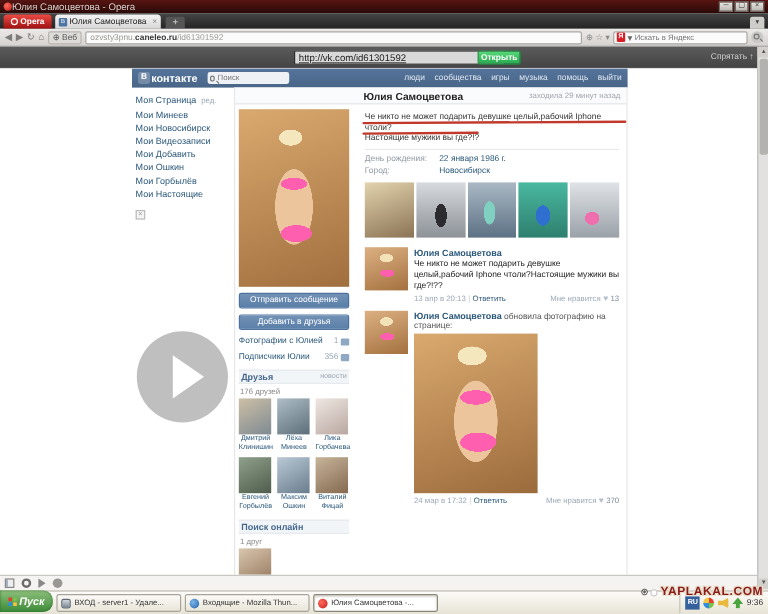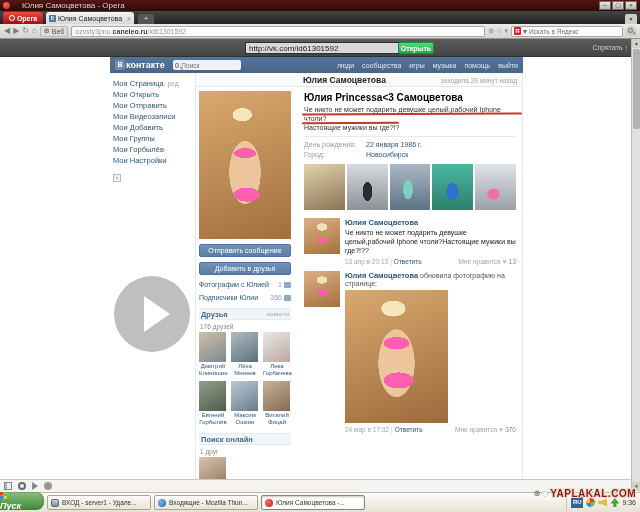--- a/index.html
+++ b/index.html
@@ -3,21 +3,21 @@
 <meta charset="utf-8">
 <style>
   * { margin:0; padding:0; box-sizing:border-box; }
   html,body { width:640px; height:512px; }
   body { font-family:"Liberation Sans", sans-serif; background:#fff; }
   .screen { position:relative; width:640px; height:512px; overflow:hidden; background:#fff; }
 
   
   .titlebar { position:absolute; left:0; top:0; width:640px; height:11px;
     background:linear-gradient(#571512,#2a0a08); color:#d8d0ce; font-size:8px;
-    display:flex; align-items:center; padding:0 3px; gap:12px; }
+    display:flex; align-items:center; padding:0 3px; gap:0; }
   .opera-dot { width:7px; height:7px; border-radius:50%; background:radial-gradient(circle at 35% 35%, #ff6a5e, #c41f16); }
   .titlebar .wbtns { margin-left:auto; display:flex; gap:1px; }
   .wbtn { width:12px; height:9px; background:linear-gradient(#e8e6e2,#b9b6b0); border:1px solid #6d6a66;
     font-size:6px; line-height:7px; text-align:center; color:#333; }
 
   .tabbar { position:absolute; left:0; top:11px; width:640px; height:13px;
     background:linear-gradient(#454545,#242424); display:flex; align-items:flex-end; }
   .opera-btn { margin-left:3px; width:40px; height:12px; border-radius:3px 3px 0 0;
     background:linear-gradient(#ee4b45,#9c100f); color:#fff; font-size:7px; font-weight:bold;
     display:flex; align-items:center; justify-content:center; gap:2px; }
@@ -50,21 +50,21 @@
   .searchfield input, .vksearch input { border:none; outline:none; background:transparent; width:100%;
     font-size:6.5px; color:#555; font-family:"Liberation Sans",sans-serif; }
   .magbtn { width:10px; height:10px; border-radius:50%; background:#c9c7c3; position:relative; flex:none; }
   .mag { position:relative; width:5px; height:5px; border:1px solid #777; border-radius:50%; display:inline-block; }
   .mag::after { content:""; position:absolute; left:4px; top:4px; width:3px; height:1px; background:#777; transform:rotate(45deg); }
   .magbtn .mag { position:absolute; left:2px; top:2px; }
 
   .overlaybar { position:absolute; left:0; top:39px; width:640px; height:18px;
     background:linear-gradient(#5b5b5b,#454545); border-bottom:1px solid #303030; }
   .ov-input { position:absolute; left:245px; top:3px; width:176px; height:12px; background:#d9d9d9;
-    border:1px solid #2e2e2e; font-size:8px; color:#222; padding:0 3px; font-family:"Liberation Sans",sans-serif; }
+    border:1px solid #2e2e2e; font-size:8px; color:#222; padding:0 3px; font-family:"Liberation Sans",sans-serif;text-decoration:underline; }
   .ov-open { position:absolute; left:398px; top:3px; width:36px; height:12px; border-radius:2px;
     background:linear-gradient(#55d977,#2aa951); color:#fff; font-size:7px; font-weight:bold;
     text-align:center; line-height:12px; border:1px solid #1f8a40; }
   .ov-hide { position:absolute; right:12px; top:5px; color:#cfcfcf; font-size:7px; }
 
   
   .viewport { position:absolute; left:0; top:57px; width:640px; height:422px; background:#fff; overflow:hidden; }
   .vkpage { position:absolute; left:110px; top:0; width:413px; }
   .vkheader { height:16px; background:linear-gradient(#55749b,#496688); display:flex; align-items:center;
     padding:0 5px; gap:8px; }
@@ -186,22 +186,22 @@
   .ss2 { border:2px solid #6d6b68; border-radius:50%; }
   .ss3 { width:0; height:0; border-left:6px solid #8a8886; border-top:4px solid transparent; border-bottom:4px solid transparent; }
   .ss4 { background:#9a9895; border-radius:50%; }
 
   
   .taskbar { position:absolute; left:0; top:492px; width:640px; height:20px;
     background:linear-gradient(#fdfcf9,#e6e2d4); border-top:1px solid #b9b6ad;
     display:flex; align-items:center; }
   .startbtn { width:44px; height:18px; margin:1px 0 4px 0; border-radius:0 8px 8px 0;
     background:linear-gradient(#8ec07c,#3c8a38); color:#fff; font-weight:bold; font-style:italic;
-    font-size:9px; display:flex; justify-content:center; gap:2px;
-    box-shadow:inset 0 0 2px #2d6d2a;flex-direction:column; }
+    font-size:9px; display:flex; align-items:center; justify-content:center; gap:2px;
+    box-shadow:inset 0 0 2px #2d6d2a; }
   .winflag { width:7px; height:7px; display:grid; grid-template-columns:3px 3px; grid-template-rows:3px 3px; gap:1px; }
   .winflag i { display:block; }
   .wf1{background:#e33e30;} .wf2{background:#7bc144;} .wf3{background:#2f8ce0;} .wf4{background:#f4c63f;}
   .taskbtn { margin-left:3px; width:104px; height:15px; border:1px solid #a8a49a; border-radius:2px;
     background:linear-gradient(#fbfaf7,#e9e5d8); display:flex; align-items:center; gap:3px;
     padding:0 3px; font-size:6.5px; color:#333; white-space:nowrap; overflow:hidden; }
   .taskbtn.active { background:#fff; border-color:#8a867c; box-shadow:inset 0 1px 2px #c9c5ba; }
   .ticon { width:8px; height:8px; flex:none; border-radius:2px; }
   .ti-server { background:linear-gradient(#cfd6dd,#7d8896); border:1px solid #5f6a77; }
   .ti-tb { background:radial-gradient(circle at 35% 35%, #7db7e8, #1f5fa8); border-radius:50%; }
@@ -309,27 +309,27 @@
           <span>музыка</span>
           <span>помощь</span>
           <span>выйти</span>
         </span>
       </div>
 
       <div class="pagebody">
 
         <div class="vk-sidebar">
           <div class="item"><span>Моя Страница</span><span class="extra">ред.</span></div>
-          <div class="item">Мои Открыть</div>
-          <div class="item">Мои Отправить</div>
+          <div class="item">Мои Минеев</div>
+          <div class="item">Мои Новосибирск</div>
           <div class="item">Мои Видеозаписи</div>
           <div class="item">Мои Добавить</div>
-          <div class="item">Мои Группы</div>
+          <div class="item">Мои Ошкин</div>
           <div class="item">Мои Горбылёв</div>
-          <div class="item">Мои Настройки</div>
+          <div class="item">Мои Настоящие</div>
           <div class="adclose">×</div>
         </div>
 
         <div class="vk-content">
           <div class="titlestrip">
             <span class="pagetitle">Юлия Самоцветова</span>
             <span class="lastseen">заходила 29 минут назад</span>
           </div>
 
           <div class="cols">
@@ -384,21 +384,20 @@
               </div>
 
               <div class="lheader">
                 <span>Поиск онлайн</span>
               </div>
               <div class="fcount">1 друг</div>
               <div class="onlineav"></div>
             </div>
 
             <div class="col-right">
-              <div class="profname">Юлия Princessa&lt;3 Самоцветова</div>
               <div class="status">
                 <div>Че никто не может подарить девушке целый,рабочий Iphone чтоли?</div>
                 <div>Настоящие мужики вы где?!?</div>
                 <div class="redline rl1"></div>
                 <div class="redline rl2"></div>
               </div>
               <div class="divider"></div>
               <div class="inforow">
                 <span class="ilabel">День рождения:</span>
                 <span class="ivalue">22 января 1986 г.</span>

